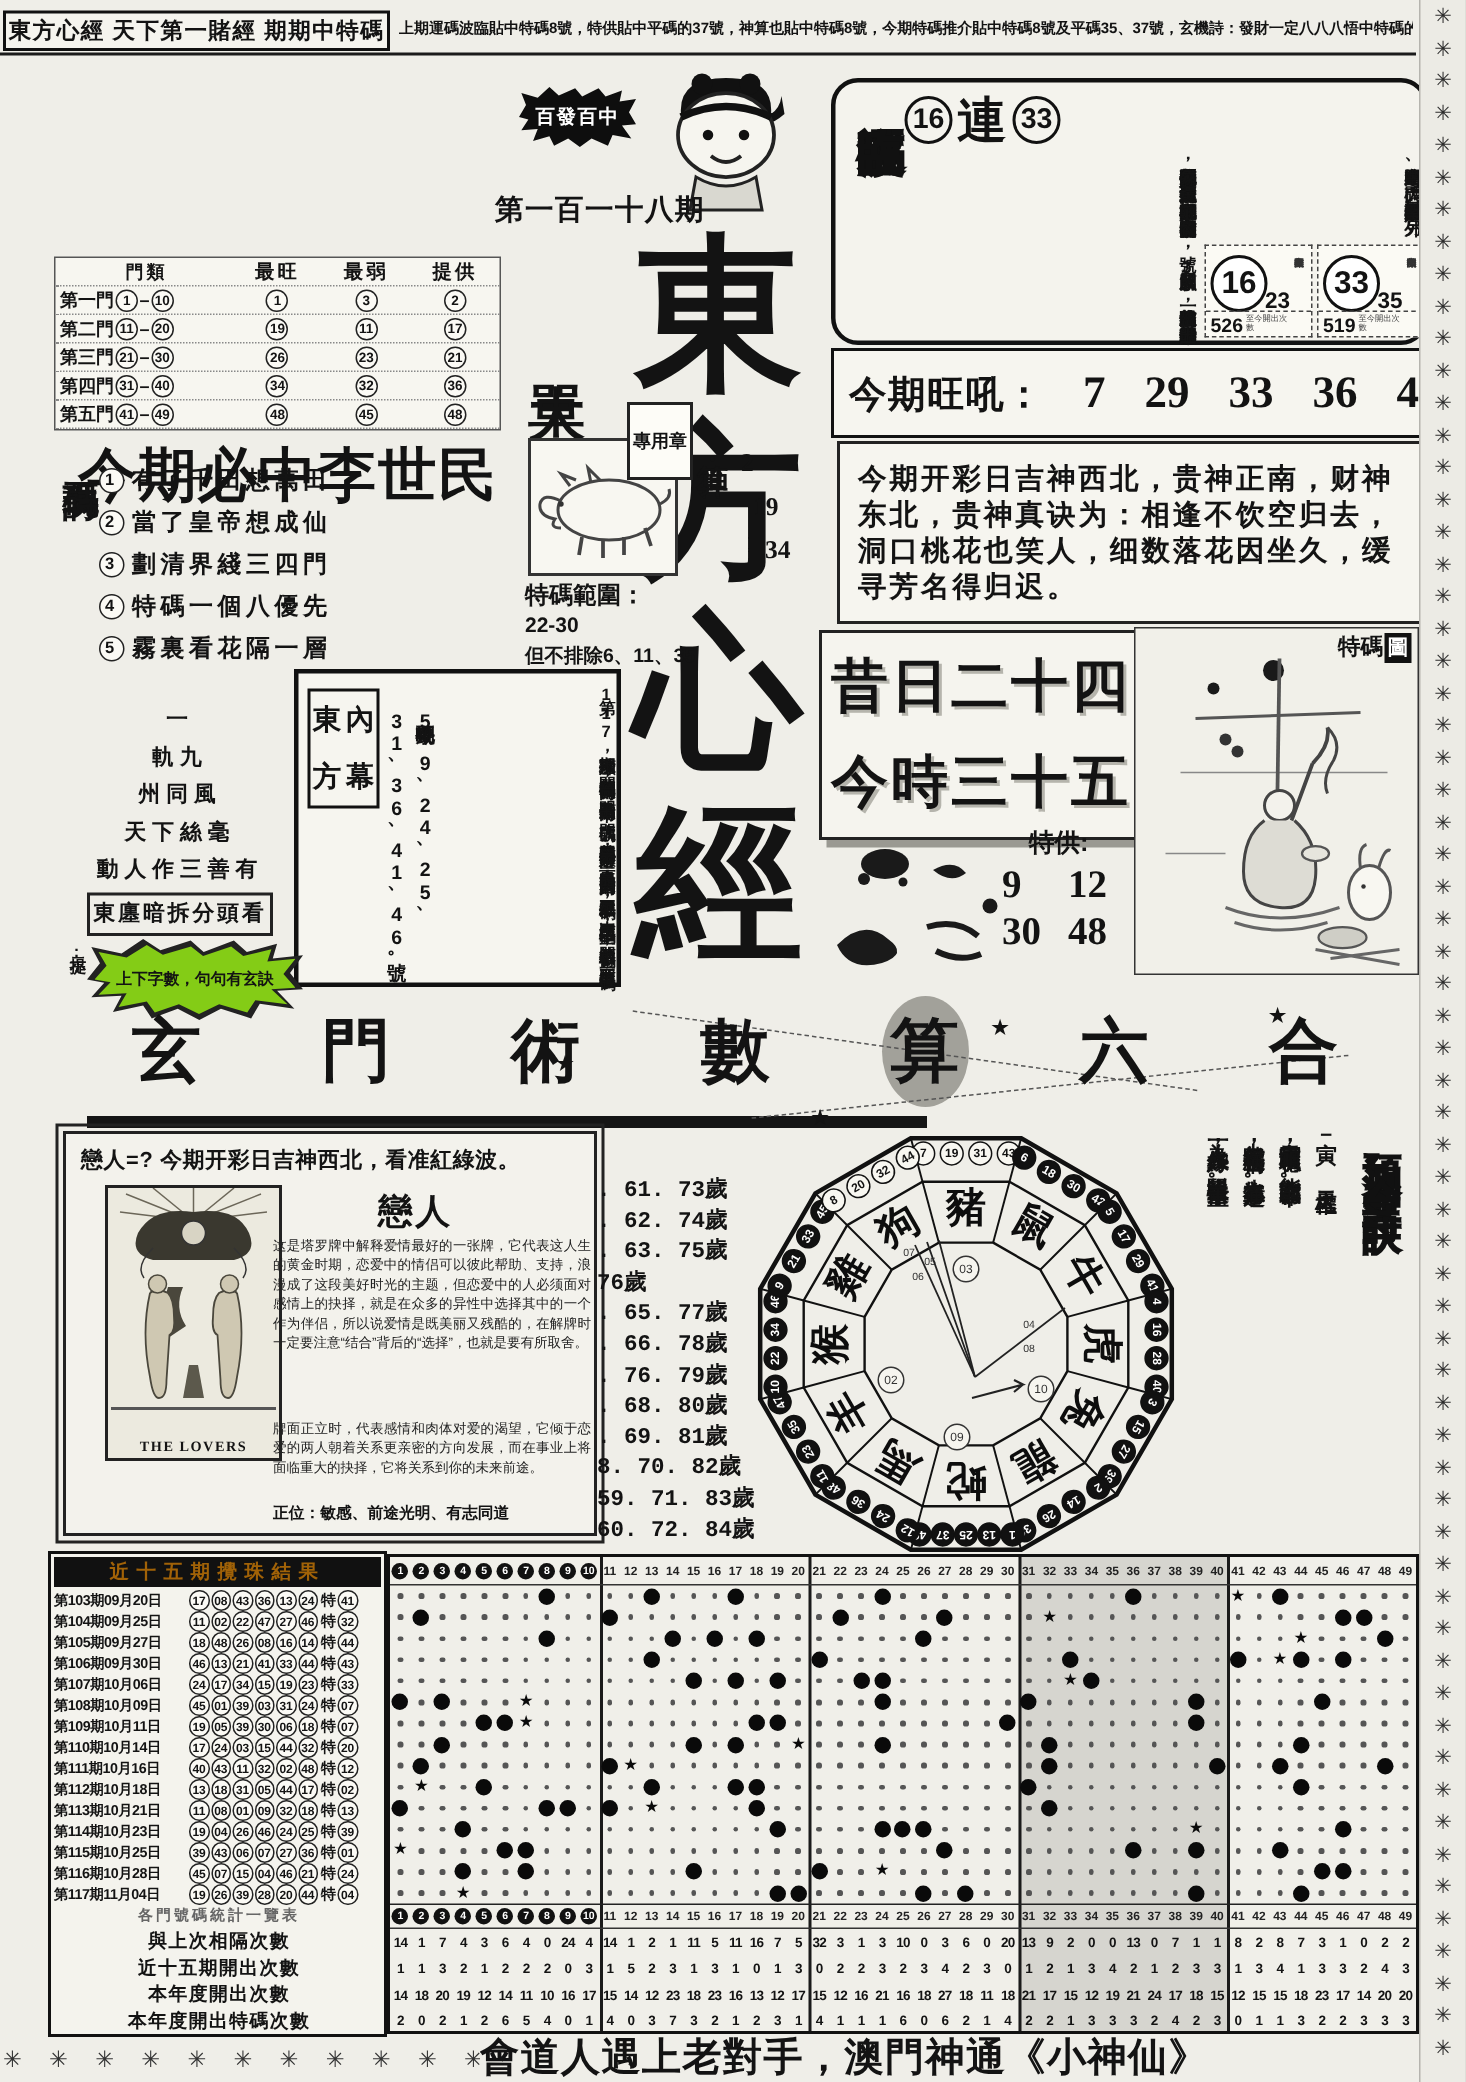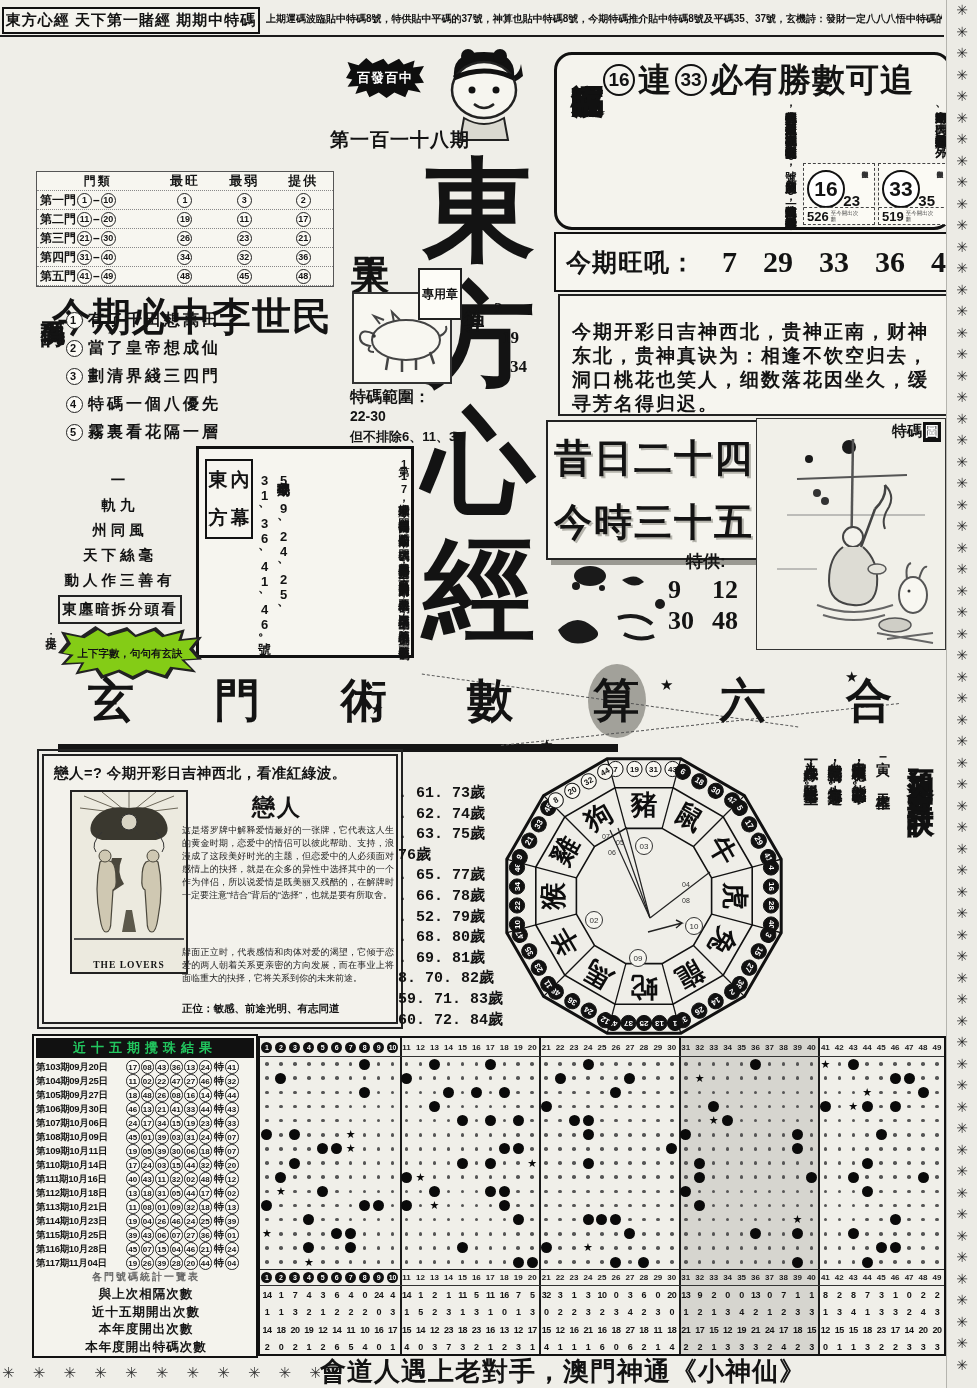--- a/index.html
+++ b/index.html
@@ -82,21 +82,21 @@
 .mb-year{position:absolute;right:14px;top:28px;font-size:15px;font-weight:900;}
 .mb-bot{position:absolute;left:0;bottom:0;width:100%;height:17px;border-top:1px dashed #444;display:flex;align-items:center;}
 .mb-total{font-size:13px;font-weight:900;padding-left:3px;}
 .mb-tlab{font-size:5.5px;color:#444;line-height:6px;width:34px;padding-left:2px;}
 
 #wanghou{left:554px;top:232px;width:396px;height:60px;border:2.5px solid #111;background:#f6f5ef;
   display:flex;align-items:center;padding:0 10px;white-space:nowrap;}
 #wanghou .wl{font-size:25px;font-weight:900;letter-spacing:1px;}
 #wanghou .wn{font-size:30px;font-weight:bold;font-family:"Liberation Serif",serif;margin-left:26px;}
 #fortune{left:558px;top:294px;width:392px;height:122px;border:2px solid #222;background:#f6f5ef;
-  padding:24px 12px;font-size:19px;font-weight:bold;line-height:24px;letter-spacing:2px;}
+  padding:12px 12px;font-size:19px;font-weight:bold;line-height:24px;letter-spacing:2px;}
 
 #xiri-box{left:546px;top:420px;width:212px;height:140px;border:2px solid #222;box-shadow:5px 5px 0 #9a9992;background:#f5f4ee;
   display:flex;flex-direction:column;justify-content:center;padding-left:6px;}
 #xiri-box div{font-size:38px;font-weight:900;line-height:64px;white-space:nowrap;letter-spacing:2px;text-shadow:2px 2px 0 #b5b4ac;}
 #tegong-label{left:686px;top:550px;width:74px;height:20px;font-size:17px;font-weight:900;}
 #tegong-nums{left:668px;top:574px;width:92px;height:64px;font-size:26px;font-weight:bold;font-family:"Liberation Serif",serif;}
 #tegong-nums span{display:inline-block;width:44px;line-height:31px;}
 
 #tema-box{left:756px;top:418px;width:190px;height:232px;border:1.5px solid #333;background:#f1f0e9;}
 #tema-label{position:absolute;right:4px;top:3px;display:flex;z-index:3;}
@@ -125,21 +125,21 @@
 #ages div{line-height:20.6px;white-space:nowrap;}
 
 #wheel{left:498px;top:750px;width:292px;height:292px;}
 
 #mingong{left:792px;top:750px;width:154px;height:296px;font-weight:bold;}
 #mingong .mg-title{font-size:25px;font-weight:900;letter-spacing:8px;color:#efeee8;-webkit-text-stroke:1.5px #111;
   margin:0 8px 0 10px;line-height:34px;}
 #mingong .mg-line{font-size:14.5px;line-height:23px;margin:0 1px;letter-spacing:1px;}
 
 #results{left:32px;top:1034px;width:226px;height:324px;border:2px solid #111;background:#f4f3ed;}
-#results-title{position:absolute;left:2px;top:2px;width:218px;height:20px;background:#111;color:#22c55e;
+#results-title{position:absolute;left:2px;top:2px;width:218px;height:20px;background:#111;color:#a16207;
   display:flex;align-items:center;justify-content:center;font-size:13px;font-weight:900;letter-spacing:5px;white-space:nowrap;}
 #results-rows{position:absolute;left:2px;top:24px;width:220px;height:208px;display:flex;flex-direction:column;}
 .rrow{flex:1;display:flex;align-items:center;white-space:nowrap;}
 .rrow .rlab{width:90px;font-size:9.5px;font-weight:900;letter-spacing:-.3px;}
 .rrow .rc{display:inline-flex;align-items:center;justify-content:center;width:13.5px;height:13.5px;border:1px solid #222;
   border-radius:50%;font-size:8px;font-weight:bold;background:#fbfaf5;margin-right:1px;flex:none;}
 .rrow .rte{font-size:10px;font-weight:900;margin:0 1px;}
 #results-sh{position:absolute;left:2px;top:233px;width:220px;height:16px;display:flex;align-items:center;justify-content:center;
   font-size:10px;font-weight:bold;color:#666;letter-spacing:2px;}
 #results-labels{position:absolute;left:2px;top:250px;width:220px;height:70px;display:flex;flex-direction:column;}
@@ -337,21 +337,20 @@
   <div class="abs star-clip" id="pyr-hint">
     <div class="inner star-clip">上下字數，句句有玄訣</div>
   </div>
 
   <div class="abs" id="announce-box">
     <div class="vrl" id="an-side">運碼波臨</div>
     <div id="an-headline">
       <span class="hc">16</span>
       <span class="ht">連</span>
       <span class="hc">33</span>
-      <span class="ht">必有勝數可追</span>
     </div>
     <div class="vrl" id="an-intro">上期運路旺向中、大門碼，將目標鎖定在大門果然是不負衆望，另外</div>
     <div class="vrl" id="an-body">大門的平碼也有旺起的迹象，而且是買復式的最佳選擇，今期本欄來吼各門之數，睇中的有號有機會會開獎的16號，以及第四門的33號一起作爲組合的波臨，希望能爲各位彩民朋友提供貼士。</div>
     <div class="minibox" id="minibox-0">
         <div class="mb-circ">16</div>
         <div class="mb-ylab">今年開出次數</div>
         <div class="mb-year">23</div>
         <div class="mb-bot">
           <span class="mb-total">526</span>
           <span class="mb-tlab">至今開出次數</span>
@@ -473,21 +472,21 @@
     <div id="tarot-footer">正位：敏感、前途光明、有志同道</div>
   </div>
 
   <div class="abs" id="ages">
       <div>. 61. 73歲</div>
       <div>. 62. 74歲</div>
       <div>. 63. 75歲</div>
       <div>76歲</div>
       <div>. 65. 77歲</div>
       <div>. 66. 78歲</div>
-      <div>. 52. 79歲</div>
+      <div>. 76. 79歲</div>
       <div>. 68. 80歲</div>
       <div>. 69. 81歲</div>
       <div>8. 70. 82歲</div>
       <div>59. 71. 83歲</div>
       <div>60. 72. 84歲</div>
     </div>
 
   <div class="abs" id="wheel"><svg viewBox="0 0 292 292" width="292" height="292">
         <polygon points="182.8,8.8 246.4,45.6 283.2,109.2 283.2,182.8 246.4,246.4 182.8,283.2 109.2,283.2 45.6,246.4 8.8,182.8 8.8,109.2 45.6,45.6 109.2,8.8" fill="none" stroke="#111" stroke-width="3"></polygon>
         <polygon points="175.0,37.8 225.2,66.8 254.2,117.0 254.2,175.0 225.2,225.2 175.0,254.2 117.0,254.2 66.8,225.2 37.8,175.0 37.8,117.0 66.8,66.8 117.0,37.8" fill="none" stroke="#111" stroke-width="1.6"></polygon>

